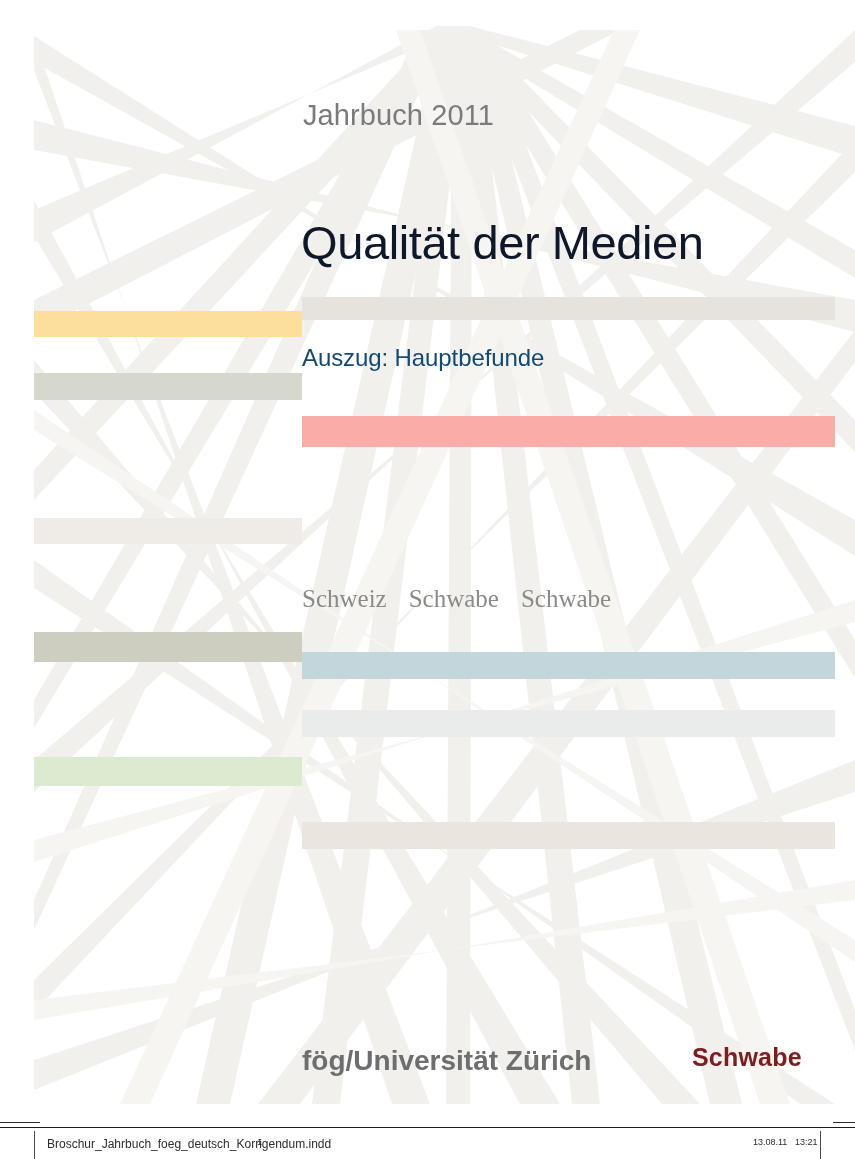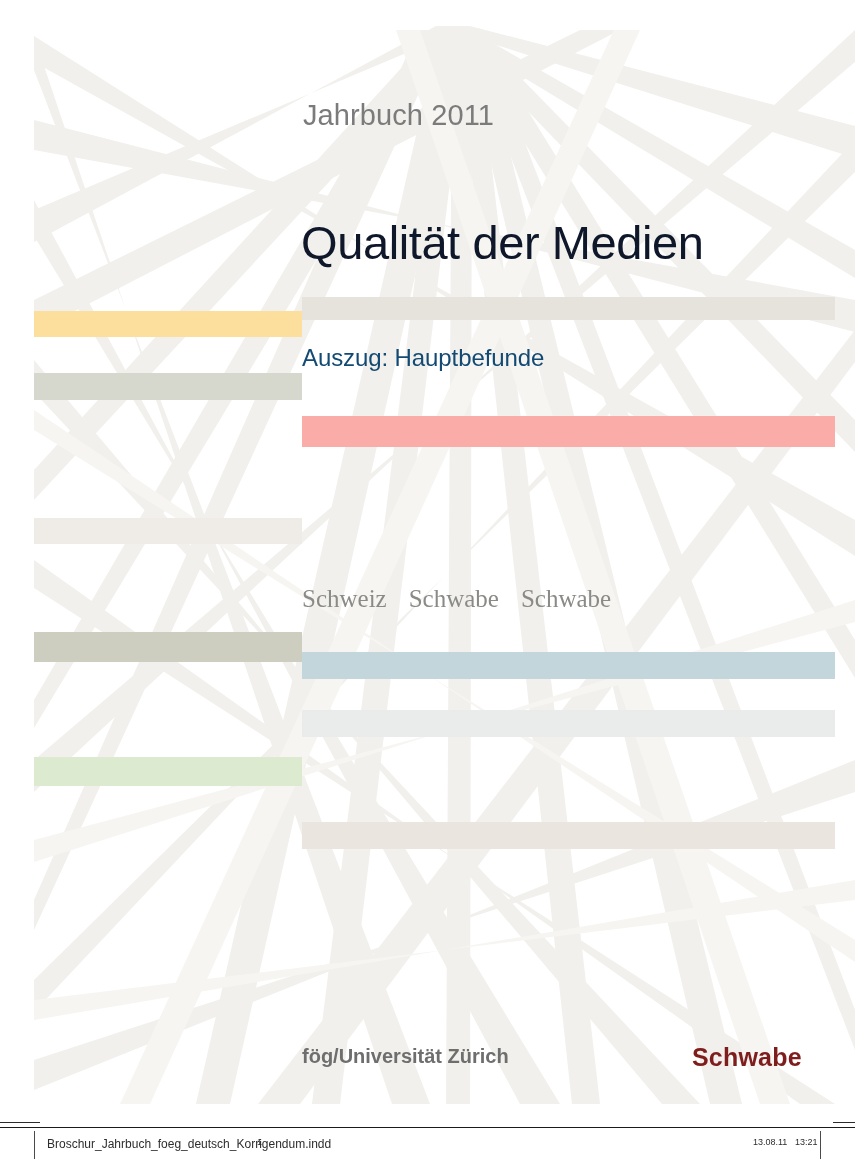--- a/index.html
+++ b/index.html
@@ -83,21 +83,21 @@
     font-size: 25px;
     color: #8a8a86;
     white-space: nowrap;
   }
   .t-langs span { display: inline-block; }
   .t-langs .gap { width: 22px; }
   .t-publisher {
     position: absolute;
     left: 302px;
     top: 1045px;
-    font-size: 20px;
+    font-size: 28px;
     font-weight: bold;
     color: #6e6e6e;
     white-space: nowrap;
   }
   .t-imprint {
     position: absolute;
     left: 692px;
     top: 1043px;
     font-size: 25px;
     font-weight: bold;

